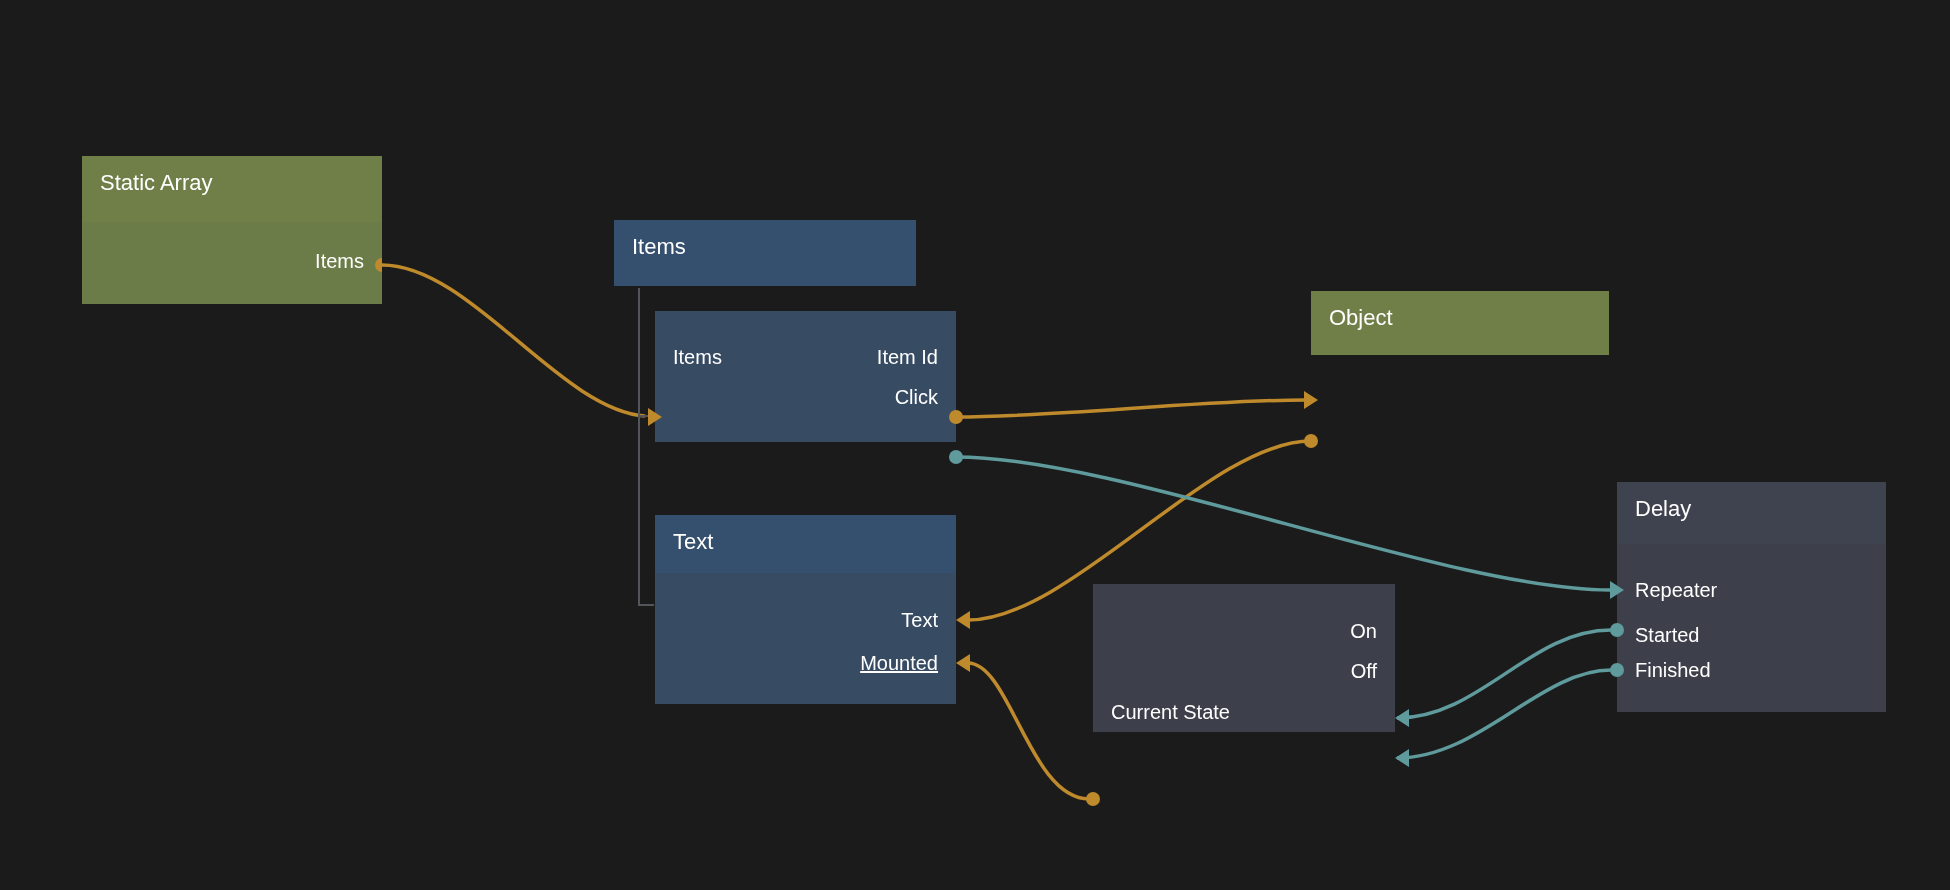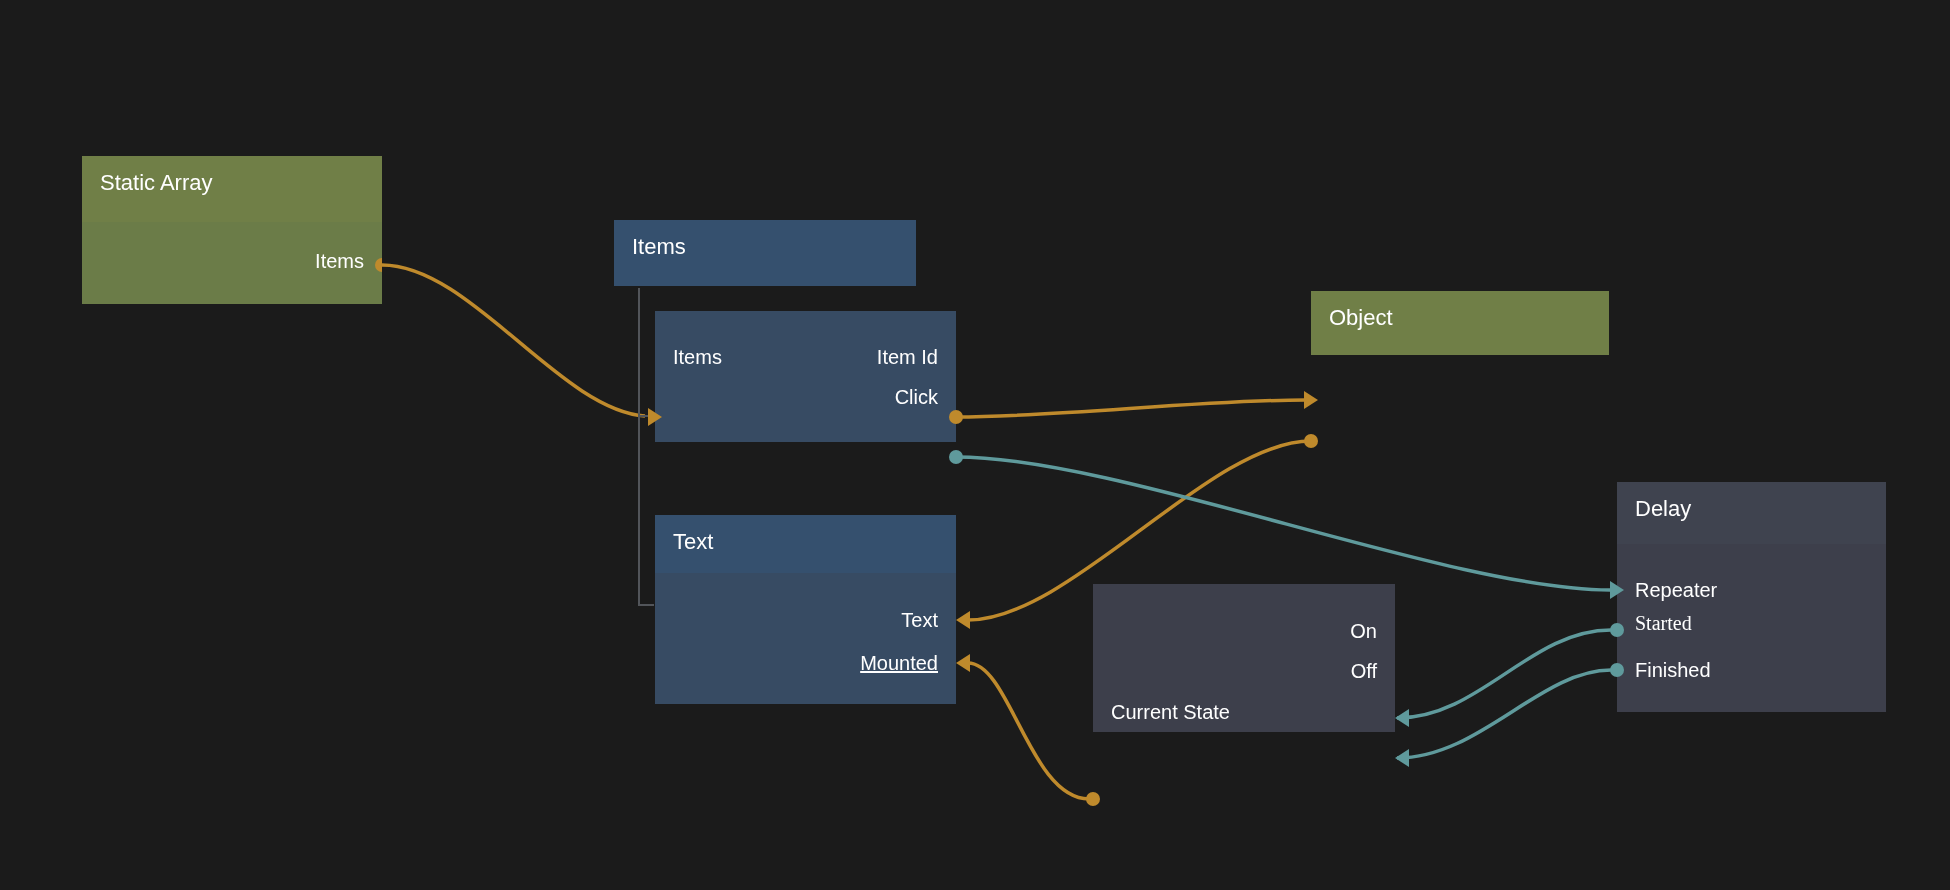--- a/index.html
+++ b/index.html
@@ -182,21 +182,21 @@
 
   <div class="marker-arrow right-facing" style="left:1311px; top:400px; color:#bf8a2c;"></div>
   <div class="marker-dot" style="left:1311px; top:441px; background:#bf8a2c;"></div>
 
   <div class="node slate" style="left:1617px; top:482px; width:269px;">
     <div class="header" style="height:62px;">
       <div class="title">Delay</div>
     </div>
     <div class="body" style="height:168px;">
       <div class="port left" style="top:33px;">Repeater</div>
-      <div class="port left" style="top:66px;font-family:Liberation Serif, serif;">Started</div>
+      <div class="port left" style="top:78px;">Started</div>
       <div class="port left" style="top:113px;">Finished</div>
     </div>
   </div>
 
   <div class="marker-arrow right-facing" style="left:1617px; top:590px; color:#5f9a9c;"></div>
   <div class="marker-dot" style="left:1617px; top:630px; background:#5f9a9c;"></div>
   <div class="marker-dot" style="left:1617px; top:670px; background:#5f9a9c;"></div>
 
   <div class="node slate" style="left:1093px; top:584px; width:302px;">
     <div class="body" style="height:148px;">

